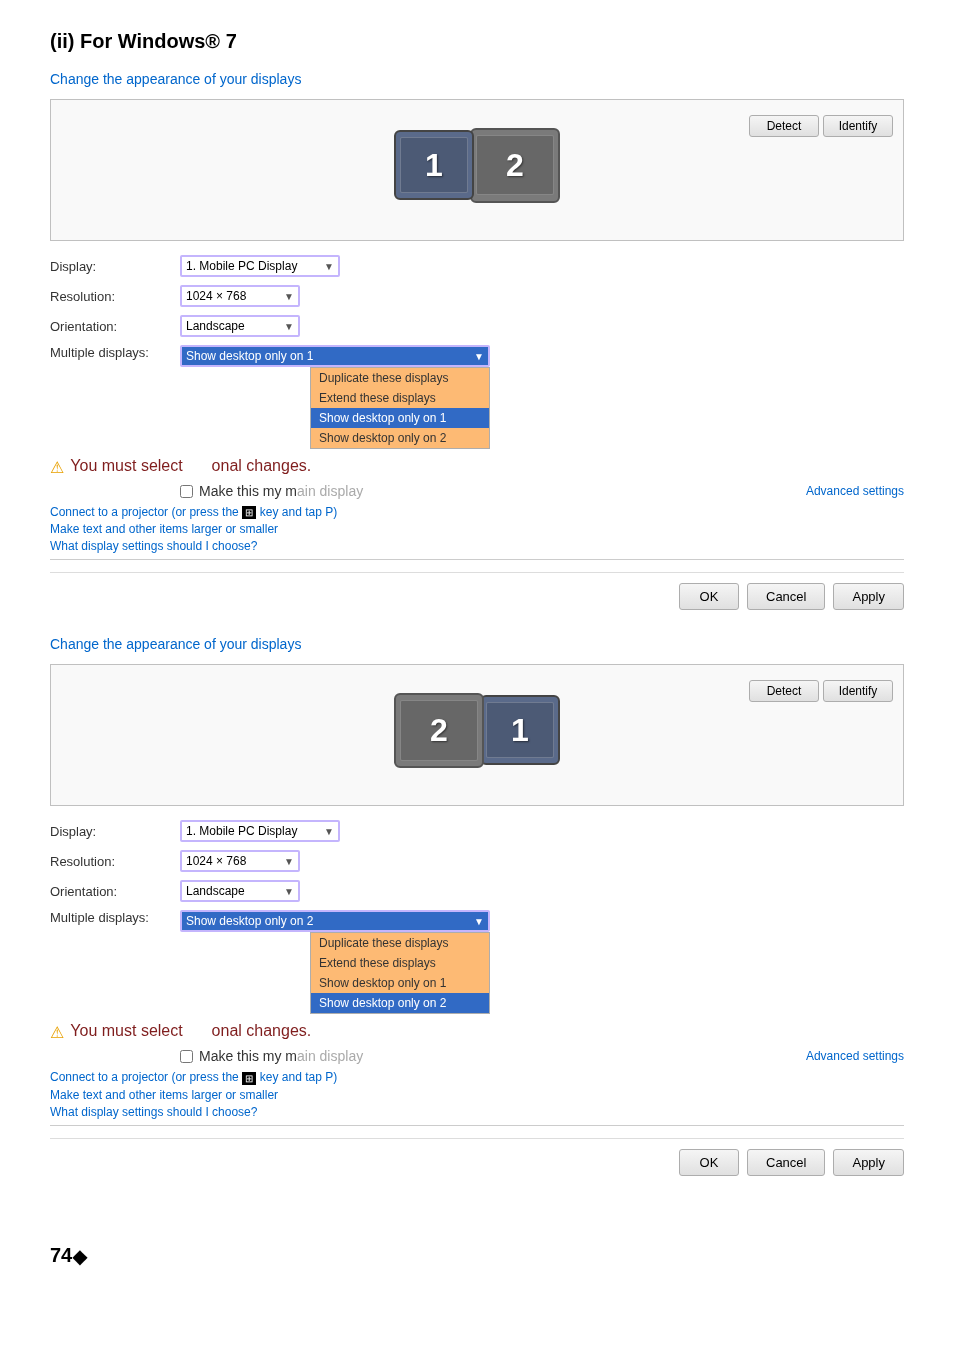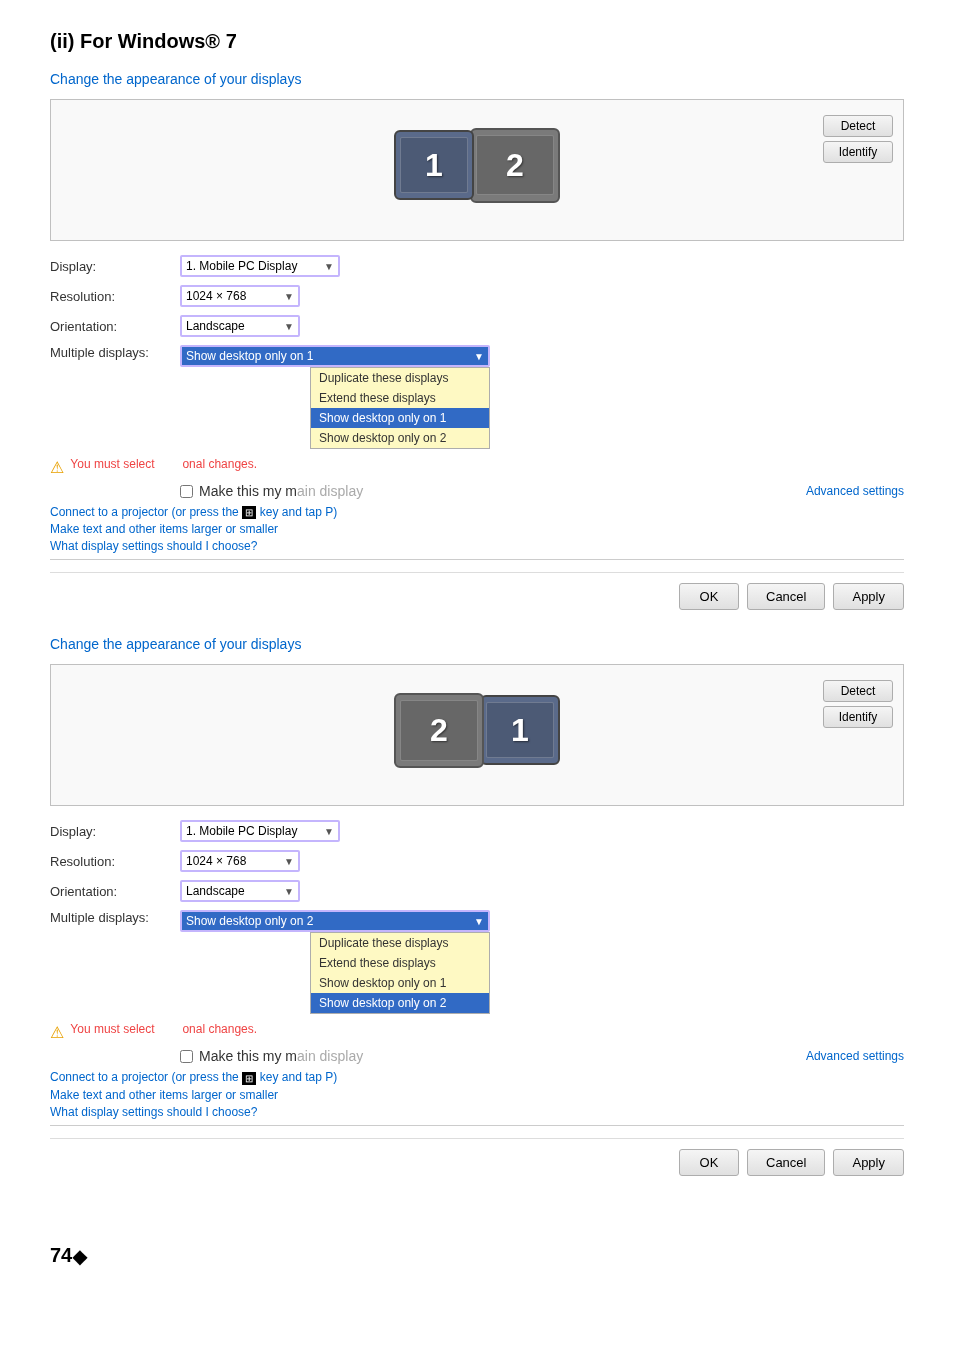--- a/index.html
+++ b/index.html
@@ -70,21 +70,21 @@
       font-size: 32px;
       font-weight: bold;
       color: #fff;
       text-shadow: 1px 1px 2px rgba(0,0,0,0.5);
     }
     .sidebar-buttons {
       position: absolute;
       right: 10px;
       top: 15px;
       display: flex;
-      flex-direction: column;
+      flex-direction: row;
       gap: 4px;
     }
     .win-btn {
       background: linear-gradient(to bottom, #f5f5f5, #e0e0e0);
       border: 1px solid #adadad;
       border-radius: 3px;
       padding: 3px 12px;
       font-size: 12px;
       cursor: pointer;
       min-width: 70px;
@@ -107,25 +107,25 @@
       margin-bottom: 6px;
       margin-left: 0;
       gap: 6px;
     }
     .warn-icon {
       color: #e8a000;
       font-size: 16px;
       margin-top: 1px;
     }
     .warn-text {
-      font-size: 12px;
-      color: #ef4444;
+      font-size: 16px;
+      color: #7f1d1d;
     }
     .dropdown-menu {
-      background: #fef9c3;
+      background: #fdba74;
       border: 1px solid #adadad;
       padding: 0;
       min-width: 180px;
       display: inline-block;
       margin-left: 130px;
       margin-bottom: 4px;
     }
     .dropdown-item {
       padding: 3px 8px;
       font-size: 12px;

